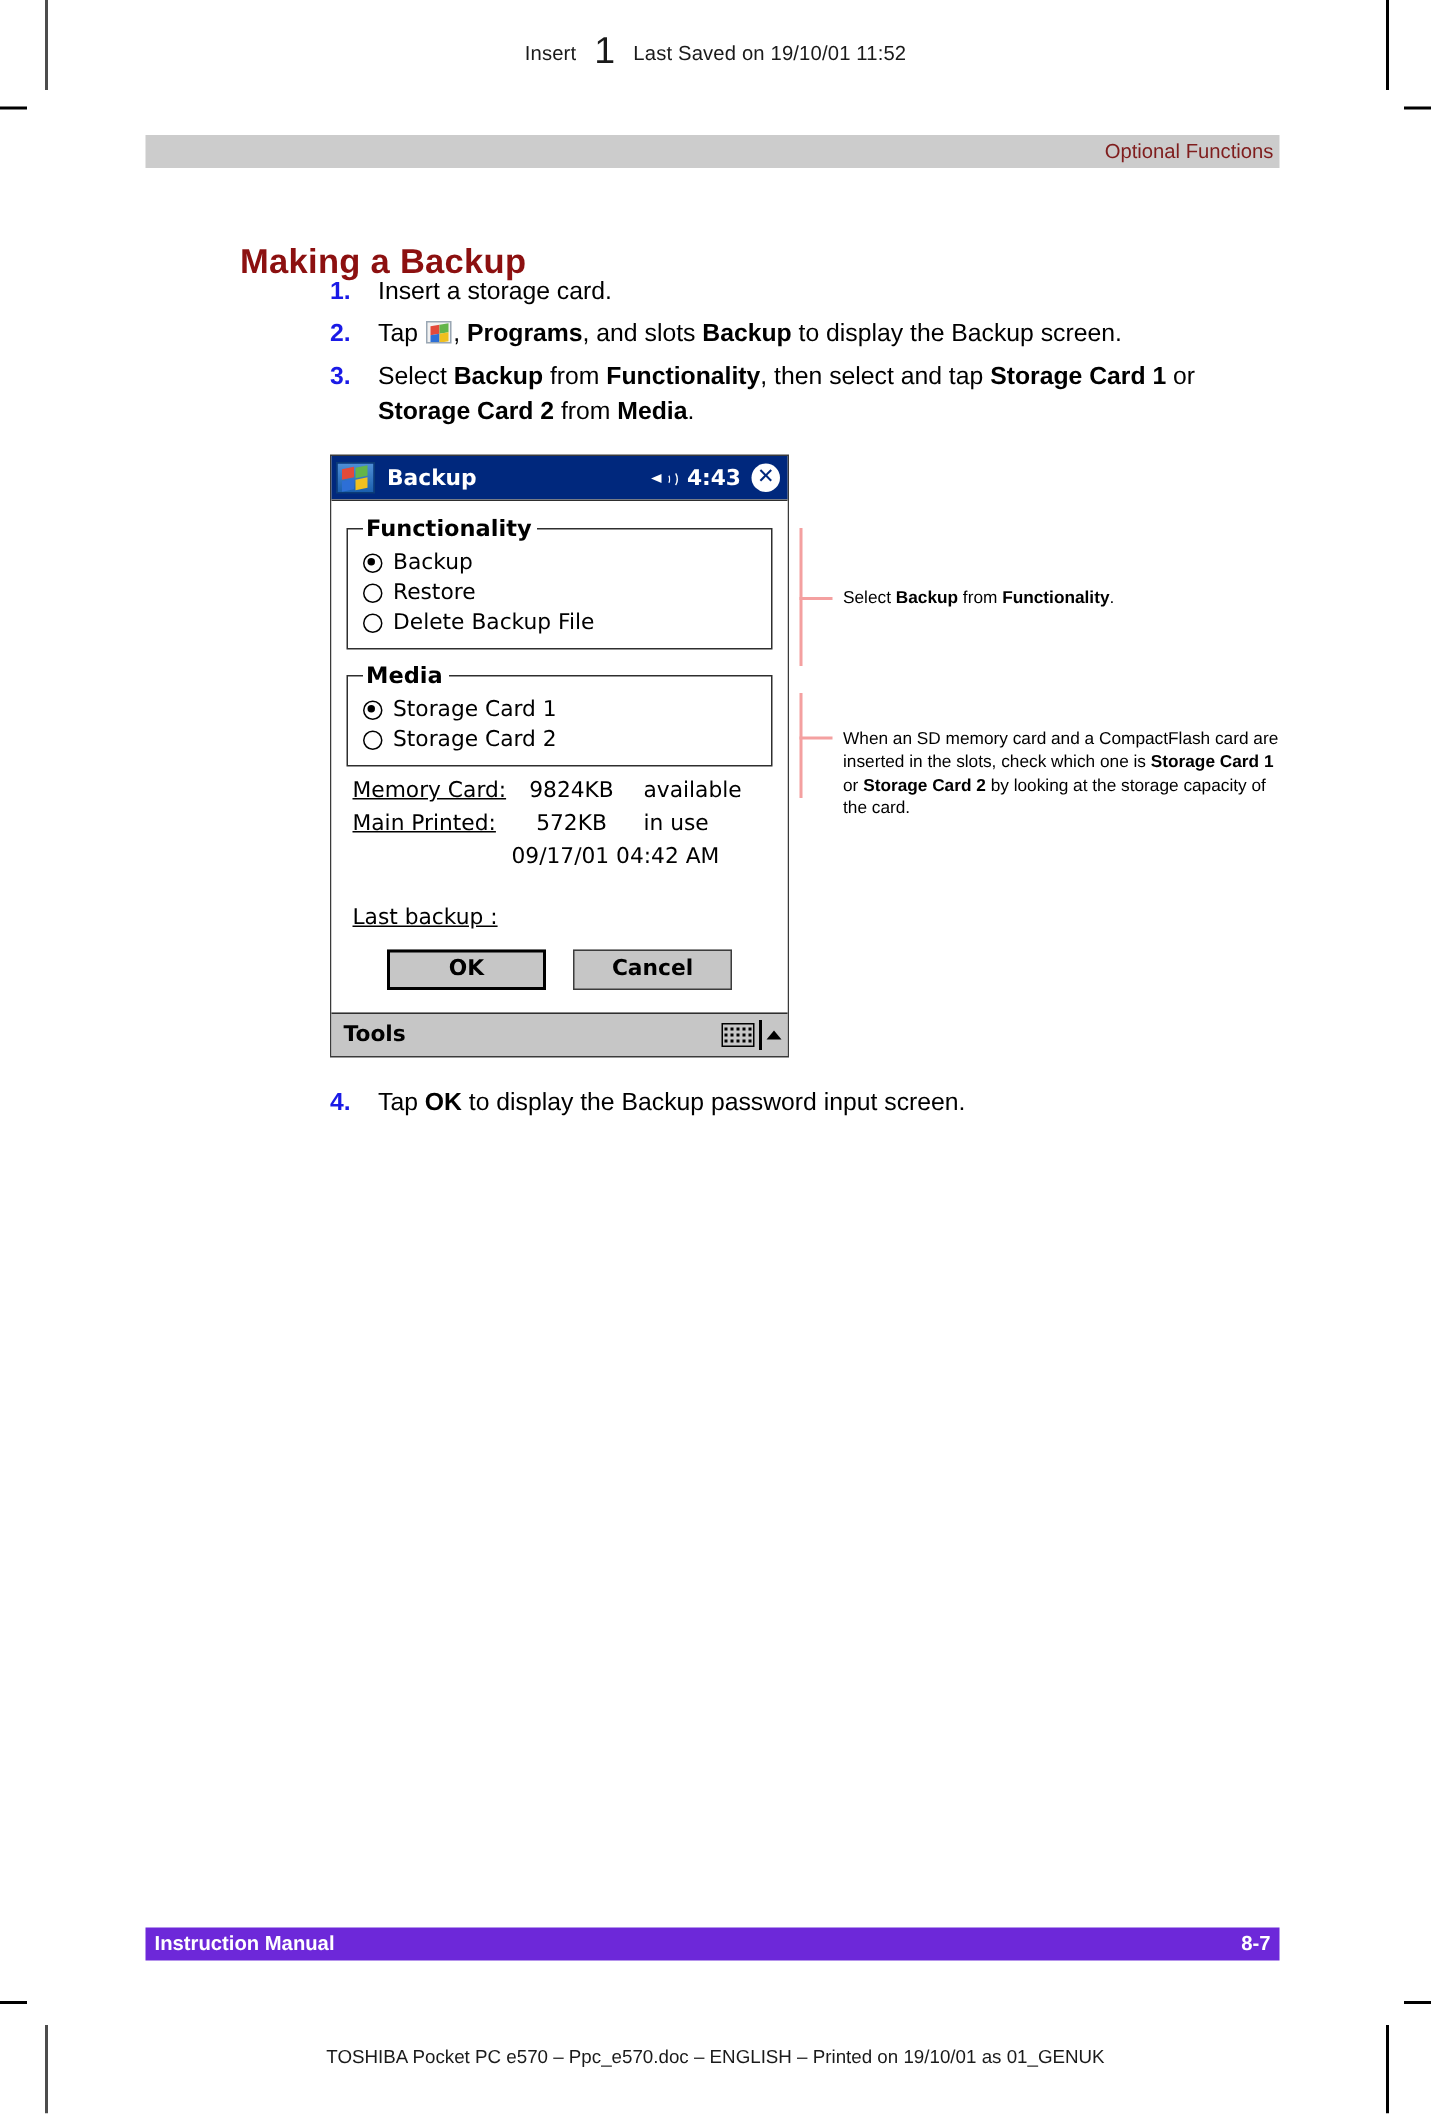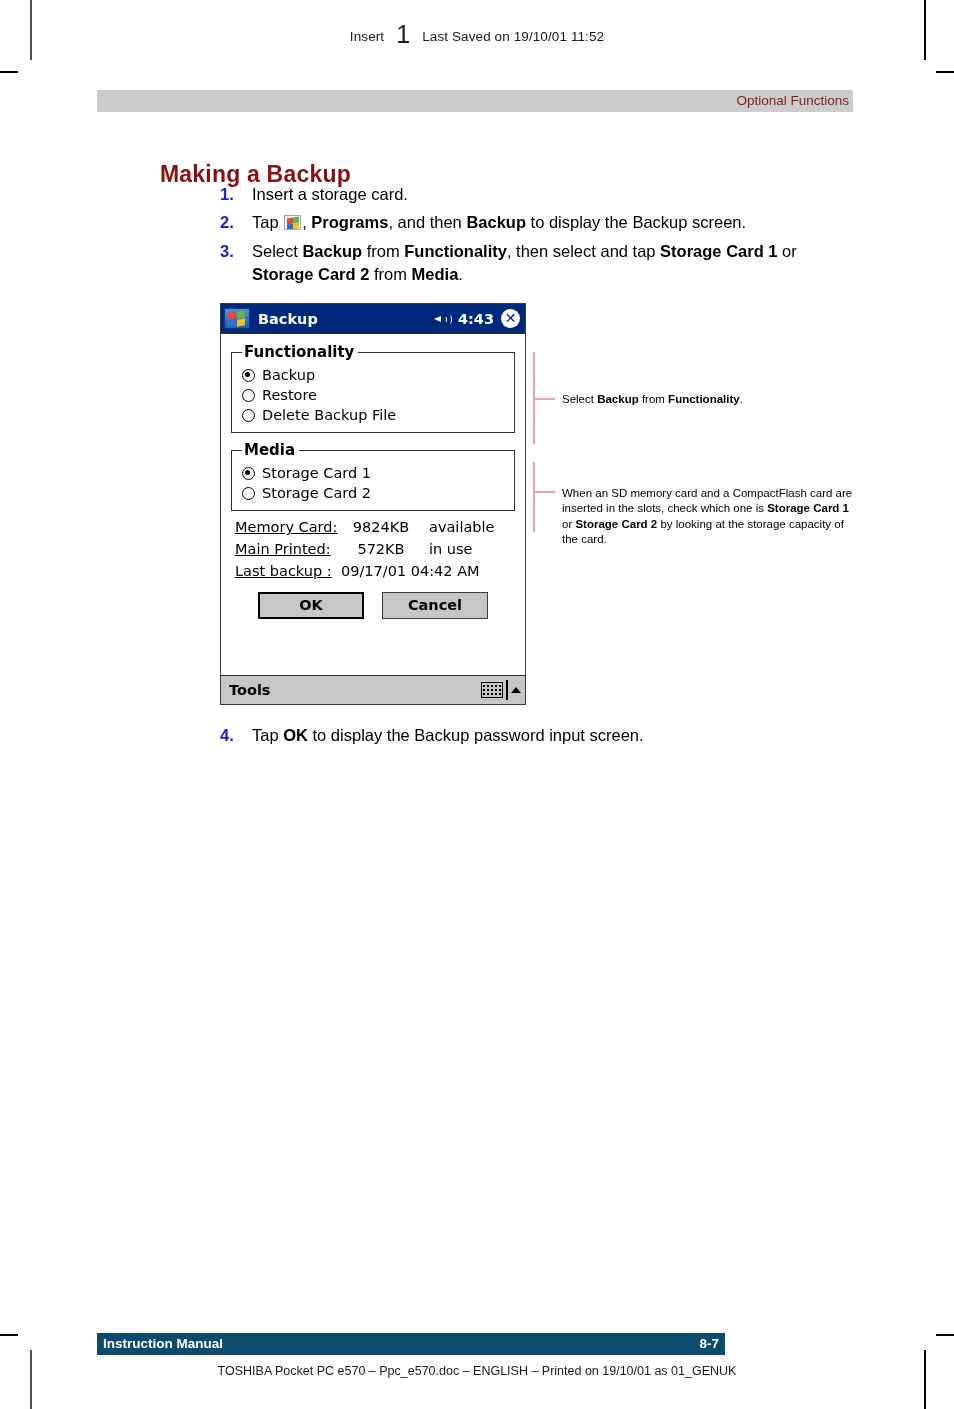--- a/index.html
+++ b/index.html
@@ -248,21 +248,21 @@
   }
 
   .info-line {
     font-size: 14.5px;
     margin: 6px 0 0 4px;
     display: flex;
   }
   .info-label { width: 108px; flex: 0 0 108px; text-decoration: underline; }
   .info-value { width: 76px; flex: 0 0 76px; text-align: center; }
   .info-suffix { margin-left: 10px; }
-  .info-line.wide .info-label { width: 106px; flex: 0 0 106px; }
+  .info-line.wide .info-label { width: 106px; flex: 0 0 106px; margin-top: 41px; }
   .info-line.wide .info-value { width: auto; flex: 0 0 auto; text-align: left; }
 
   .pda-buttons {
     display: flex;
     justify-content: center;
     gap: 18px;
     margin-top: 13px;
   }
   .pda-btn {
     width: 106px;
@@ -326,23 +326,22 @@
     line-height: 1.34;
     color: #000;
     width: 292px;
   }
   .annot-text b { font-weight: bold; }
 
   
   .footer-band {
     position: absolute;
     left: 97px; top: 1285px;
-    width: 628px; height: 22px;
-    background: #0c4a6e;
-    margin-top: 48px;
+    width: 756px; height: 22px;
+    background: #6d28d9;
   }
   .footer-band .fb-left {
     position: absolute; left: 6px; top: 3px;
     color: #ffffff; font-size: 13.5px; font-weight: bold;
   }
   .footer-band .fb-right {
     position: absolute; right: 6px; top: 3px;
     color: #ffffff; font-size: 13.5px; font-weight: bold;
   }
 
@@ -380,21 +379,21 @@
 
 <h1 class="section-heading">Making a Backup</h1>
 
 <div class="steps" id="steps-container">
     <div class="step">
       <span class="step-num">1.</span>
       <span class="step-body"><span>Insert a storage card.</span></span>
     </div>
     <div class="step">
       <span class="step-num">2.</span>
-      <span class="step-body"><span>Tap </span><span class="winflag"><i class="q1"></i><i class="q2"></i><i class="q3"></i><i class="q4"></i></span><span>, </span><b>Programs</b><span>, and then </span><b>Backup</b><span> to display the Backup screen.</span></span>
+      <span class="step-body"><span>Tap </span><span class="winflag"><i class="q1"></i><i class="q2"></i><i class="q3"></i><i class="q4"></i></span><span>, </span><b>Programs</b><span>, and slots </span><b>Backup</b><span> to display the Backup screen.</span></span>
     </div>
     <div class="step">
       <span class="step-num">3.</span>
       <span class="step-body"><span>Select </span><b>Backup</b><span> from </span><b>Functionality</b><span>, then select and tap </span><b>Storage Card 1</b><span> or </span><b>Storage Card 2</b><span> from </span><b>Media</b><span>.</span></span>
     </div>
   </div>
 
 <div class="pda">
 
   <div class="pda-titlebar">

